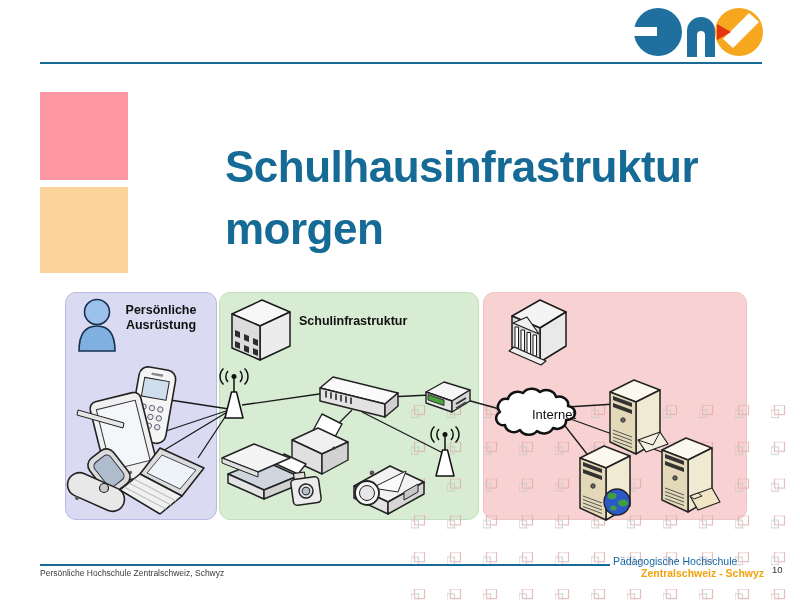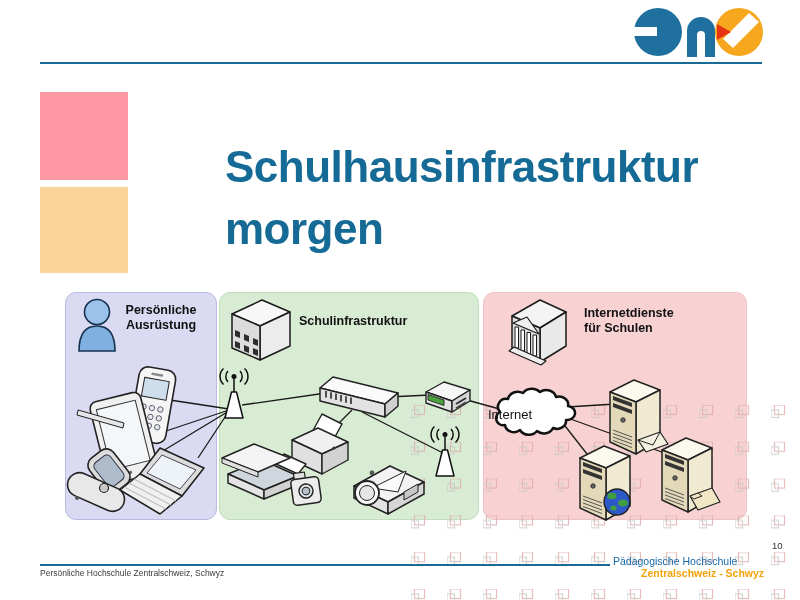--- a/index.html
+++ b/index.html
@@ -24,27 +24,27 @@
   .zone-personal{left:65px;width:150px;background:#dadaf3;border:1px solid #b9b9e2;}
   .zone-school{left:219px;width:258px;background:#d8ecd3;border:1px solid #c2dfbc;}
   .zone-internet{left:483px;width:262px;background:#f8d2d2;border:1px solid #f0c4c4;}
   
   .diagram-svg{left:0;top:0;width:800px;height:600px;z-index:2;pointer-events:none;}
   
   .zone-label{font-weight:bold;font-size:12.5px;color:#111;line-height:1.22;z-index:3;}
   .lbl-personal{left:110px;top:303px;width:102px;text-align:center;}
   .lbl-school{left:299px;top:314px;width:150px;}
   .lbl-internet{left:584px;top:306px;width:108px;}
-  .cloud-label{left:488px;top:407px;width:68px;text-align:left;font-size:13px;color:#111;z-index:3;}
+  .cloud-label{left:520px;top:407px;width:68px;text-align:center;font-size:13px;color:#111;z-index:3;}
   
   .footer-rule{left:40px;top:564px;width:570px;height:2px;background:#1a6a96;z-index:3;}
   .footer-left{left:40px;top:568px;font-size:8.5px;color:#3a3a3a;z-index:3;}
   .brand1{left:613px;top:555px;font-size:10.5px;font-weight:normal;color:#1668a8;z-index:3;}
   .brand2{left:641px;top:567px;font-size:10.5px;font-weight:bold;color:#f2a20a;z-index:3;}
-  .page-num{left:772px;top:540px;font-size:9.5px;color:#333;z-index:3;}
+  .page-num{left:772px;top:564px;font-size:9.5px;color:#333;z-index:3;}
 </style>
 </head>
 <body>
 
 <div class="slide">
 
   <svg class="abs logo-box" viewBox="0 0 132 54" aria-hidden="true">
     <g>
       <circle cx="25" cy="27" r="24" fill="#20709f"></circle>
       <rect x="-2" y="22" width="26" height="9" fill="#ffffff"></rect>
@@ -314,21 +314,20 @@
       </g>
       <g>
         <polygon points="28,60 50,52 58,66 36,74" fill="#f0e6c6" stroke-width="1.2"></polygon>
         <polygon points="28,60 36,57 40,60 32,63" fill="#f0e6c6" stroke-width="1"></polygon>
       </g>
     </g>
   </svg>
 
   <div class="abs zone-label lbl-school">Schulinfrastruktur</div>
   <div class="abs zone-label lbl-personal">Persönliche Ausrüstung</div>
-  <div class="abs zone-label lbl-internet">Internetdienste für Schulen</div>
   <div class="abs cloud-label">Internet</div>
 
   <div class="abs footer-rule"></div>
   <div class="abs footer-left">Persönliche Hochschule Zentralschweiz, Schwyz</div>
   <div class="abs brand1">Pädagogische Hochschule</div>
   <div class="abs brand2">Zentralschweiz - Schwyz</div>
   <div class="abs page-num">10</div>
 
 </div>
 

